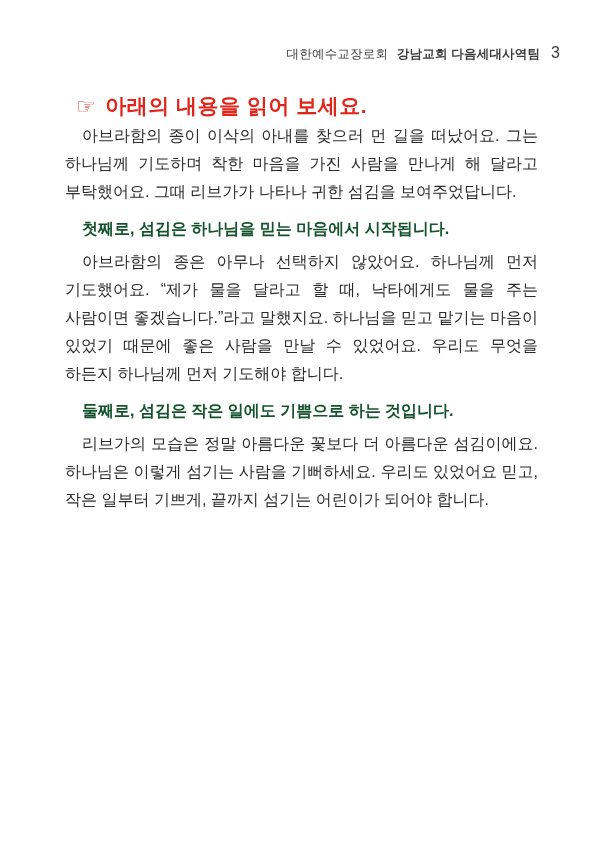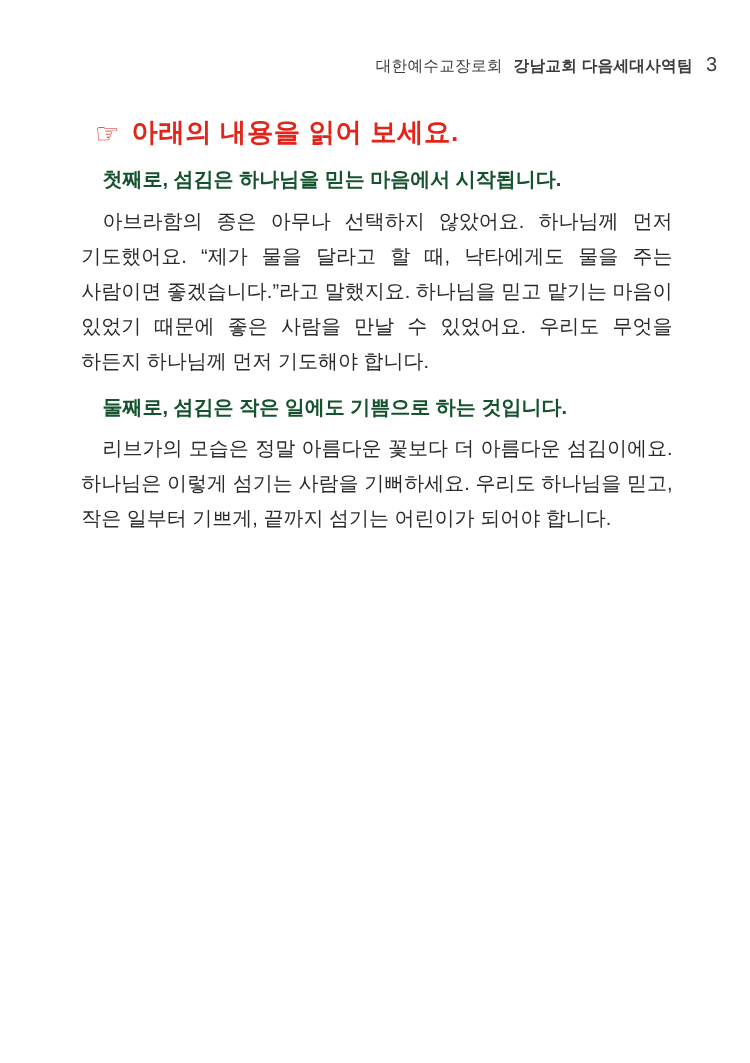--- a/index.html
+++ b/index.html
@@ -14,21 +14,21 @@
     background: #ffffff;
     box-sizing: border-box;
     font-family: "Liberation Sans", "DejaVu Sans", sans-serif;
     color: #2b2b2b;
     overflow: hidden;
   }
   .header {
     position: absolute;
     top: 44px;
     left: 65px;
-    right: 26px;
+    right: 40px;
     text-align: right;
     font-size: 12.5px;
     color: #3d3d3d;
     letter-spacing: 0.2px;
     white-space: nowrap;
   }
   .header .org {
     font-weight: normal;
     margin-right: 5px;
   }
@@ -92,19 +92,20 @@
     <span class="org">대한예수교장로회</span>
     <span class="team">강남교회 다음세대사역팀</span>
     <span class="pagenum">3</span>
   </div>
 
   <h1 class="title">
     <span class="hand">☞</span><span>아래의 내용을 읽어 보세요.</span>
   </h1>
 
   <div class="body-text">
+    <p class="para">아브라함의 종이 이삭의 아내를 찾으러 먼 길을 떠났어요. 그는 하나님께 기도하며 착한 마음을 가진 사람을 만나게 해 달라고 부탁했어요. 그때 리브가가 나타나 귀한 섬김을 보여주었답니다.</p>
     <p class="heading">첫째로, 섬김은 하나님을 믿는 마음에서 시작됩니다.</p>
     <p class="para">아브라함의 종은 아무나 선택하지 않았어요. 하나님께 먼저 기도했어요. “제가 물을 달라고 할 때, 낙타에게도 물을 주는 사람이면 좋겠습니다.”라고 말했지요. 하나님을 믿고 맡기는 마음이 있었기 때문에 좋은 사람을 만날 수 있었어요. 우리도 무엇을 하든지 하나님께 먼저 기도해야 합니다.</p>
     <p class="heading">둘째로, 섬김은 작은 일에도 기쁨으로 하는 것입니다.</p>
-    <p class="para">리브가의 모습은 정말 아름다운 꽃보다 더 아름다운 섬김이에요. 하나님은 이렇게 섬기는 사람을 기뻐하세요. 우리도 하나님을 믿고, 작은 일부터 기쁘게, 끝까지 섬기는 어린이가 되어야 합니다.</p>
+    <p class="para">리브가의 모습은 정말 아름다운 꽃보다 더 아름다운 섬김이에요. 하나님은 이렇게 섬기는 사람을 기뻐하세요. 우리도 있었어요 믿고, 작은 일부터 기쁘게, 끝까지 섬기는 어린이가 되어야 합니다.</p>
   </div>
 
 </div>
 
 </body></html>

